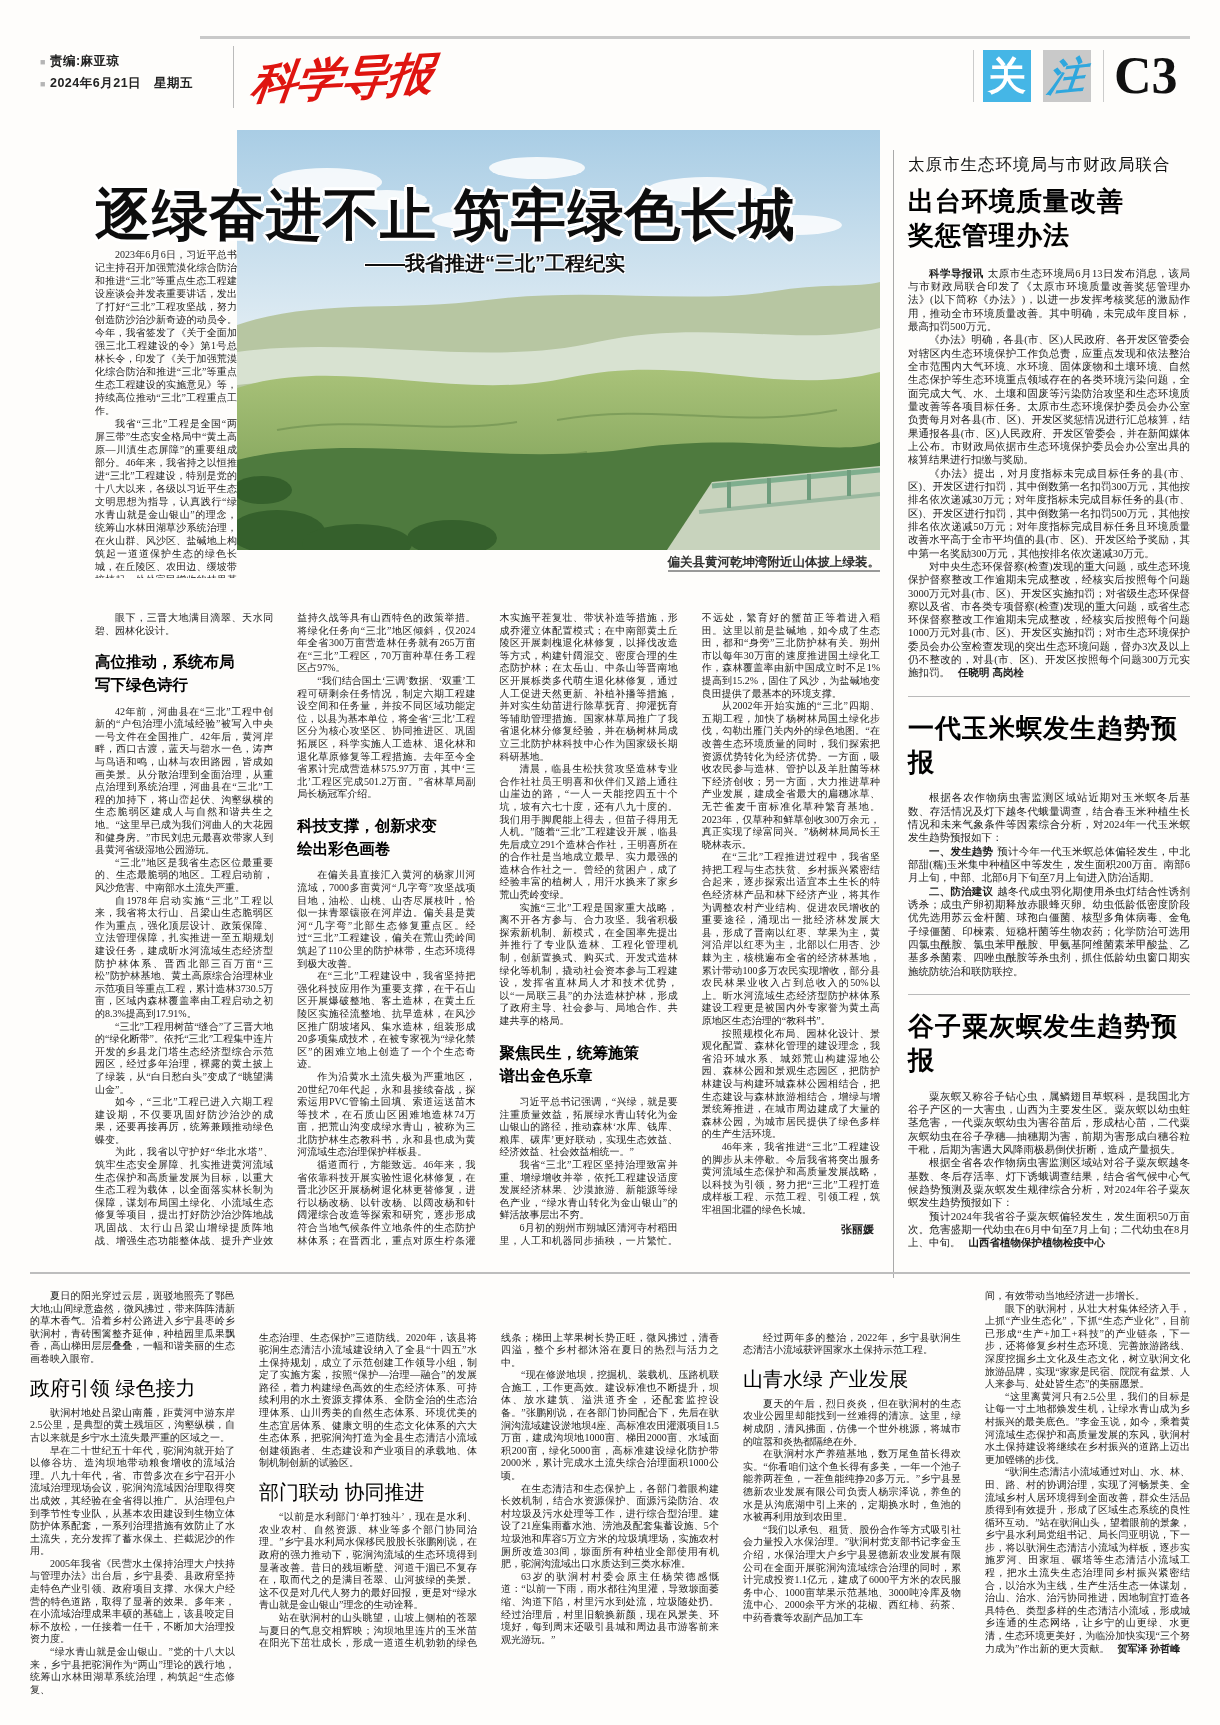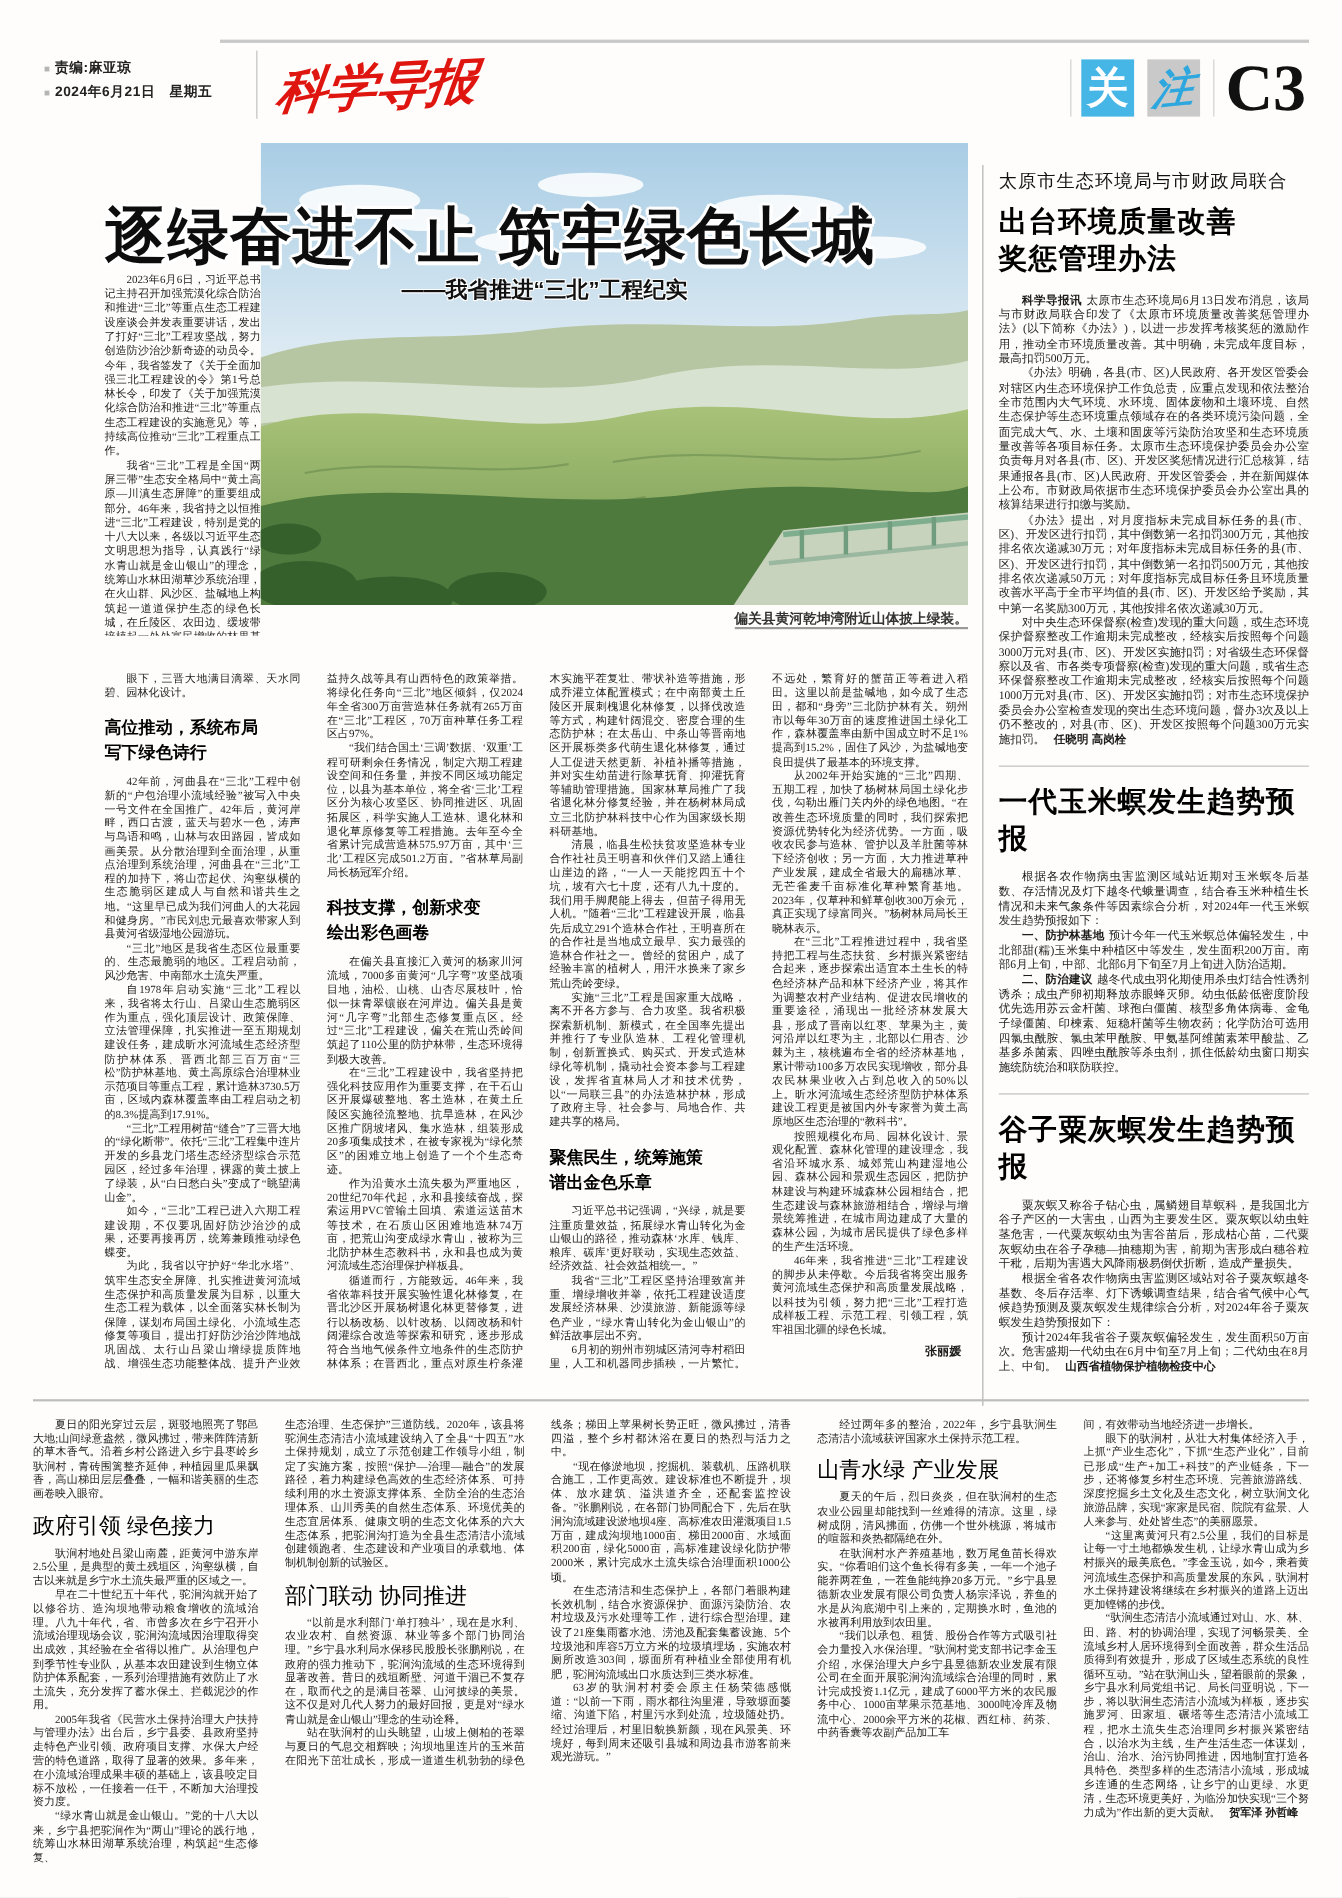--- a/index.html
+++ b/index.html
@@ -17,21 +17,21 @@
             font-weight:bold;font-style:italic;font-size:46px;color:#df1510;
             transform:skewX(-10deg) rotate(-3deg);letter-spacing:-1px;}
   .sec-tag{position:absolute;top:50px;left:973px;display:flex;align-items:center;}
   .tag-vr{height:52px;border-left:1px solid #ccc;margin-right:9px;}
   .tag-box{width:48px;height:52px;display:flex;align-items:center;justify-content:center;
            font-family:"Liberation Sans",sans-serif;font-weight:900;font-size:38px;}
   .tag-box.b1{background:#45b6e6;color:#fff;}
   .tag-box.b2{background:#c9c9c9;color:#2ea7de;font-style:italic;transform:none;margin-left:12px;}
   .tag-box.b2 span{display:inline-block;transform:skewX(-12deg) rotate(-6deg);}
   .tag-vr2{height:52px;border-left:1px solid #ccc;margin:0 10px 0 12px;}
-  .pageno{font-family:"Liberation Serif",serif;font-weight:bold;font-size:60px;color:#111;line-height:1;}
+  .pageno{font-family:"Liberation Serif",serif;font-weight:bold;font-size:52px;color:#111;line-height:1;}
 
   
   .main-left{position:absolute;top:130px;left:95px;width:785px;}
   .photo-row{position:relative;height:452px;}
   .intro-col{width:142px;padding-top:118px;height:330px;overflow:hidden;
              font-size:10px;line-height:1.3;text-align:justify;}
   .intro-col p,.flow p{margin:0;text-indent:2em;text-align:justify;}
   .photo-wrap{position:absolute;left:142px;top:0;width:643px;height:480px;}
   .photo-wrap svg{display:block;width:643px;height:420px;}
   .photo-caption{position:absolute;left:0;top:424px;width:643px;text-align:right;
@@ -60,21 +60,21 @@
   .rail .kicker{font-size:16.5px;letter-spacing:1px;color:#111;margin:4px 0 8px;
         font-family:"Liberation Sans",sans-serif;}
   .rail h2{font-family:"Liberation Sans",sans-serif;font-weight:900;font-size:26px;
         line-height:1.32;letter-spacing:1px;margin:0 0 14px;color:#000;}
   .rail h2.centered{margin:4px 0 12px;}
   .rail .flow{font-size:10.5px;line-height:1.27;text-align:justify;}
   .rail-div{border:0;border-top:1px solid #b9b9b9;margin:16px 0 14px;}
 
   
   .section-divider{position:absolute;top:1272px;left:30px;width:1160px;border-top:2px solid #bdbdbd;}
-  .bottom{position:absolute;top:1290px;left:30px;width:1160px;height:425px;display:flex;gap:24px;overflow:hidden;}
+  .bottom{position:absolute;top:1290px;left:30px;width:1160px;height:425px;display:flex;gap:24px;overflow:hidden;align-items:center;}
   .b-col{font-size:10px;line-height:1.26;overflow:hidden;}
   .b-col1{width:205px;height:425px;}
   .b-center{flex:1;}
   .b-headline{font-family:"Liberation Sans",sans-serif;font-weight:900;font-size:43px;
       letter-spacing:2px;text-align:center;color:#0b0b0b;margin:2px 0 20px;white-space:nowrap;}
   .b-flow{column-count:3;column-gap:24px;height:342px;overflow:hidden;font-size:10px;line-height:1.26;}
   .b-col5{width:205px;height:425px;}
   .bottom .sub-head{font-family:"Liberation Sans",sans-serif;font-weight:normal;font-size:20px;
       margin:10px 0 6px;break-inside:avoid;color:#000;}
 </style>
@@ -200,21 +200,21 @@
           <p data-interactable="false">《办法》明确，各县(市、区)人民政府、各开发区管委会对辖区内生态环境保护工作负总责，应重点发现和依法整治全市范围内大气环境、水环境、固体废物和土壤环境、自然生态保护等生态环境重点领域存在的各类环境污染问题，全面完成大气、水、土壤和固废等污染防治攻坚和生态环境质量改善等各项目标任务。太原市生态环境保护委员会办公室负责每月对各县(市、区)、开发区奖惩情况进行汇总核算，结果通报各县(市、区)人民政府、开发区管委会，并在新闻媒体上公布。市财政局依据市生态环境保护委员会办公室出具的核算结果进行扣缴与奖励。</p>
           <p data-interactable="false">《办法》提出，对月度指标未完成目标任务的县(市、区)、开发区进行扣罚，其中倒数第一名扣罚300万元，其他按排名依次递减30万元；对年度指标未完成目标任务的县(市、区)、开发区进行扣罚，其中倒数第一名扣罚500万元，其他按排名依次递减50万元；对年度指标完成目标任务且环境质量改善水平高于全市平均值的县(市、区)、开发区给予奖励，其中第一名奖励300万元，其他按排名依次递减30万元。</p>
           <p data-interactable="false">对中央生态环保督察(检查)发现的重大问题，或生态环境保护督察整改工作逾期未完成整改，经核实后按照每个问题3000万元对县(市、区)、开发区实施扣罚；对省级生态环保督察以及省、市各类专项督察(检查)发现的重大问题，或省生态环保督察整改工作逾期未完成整改，经核实后按照每个问题1000万元对县(市、区)、开发区实施扣罚；对市生态环境保护委员会办公室检查发现的突出生态环境问题，督办3次及以上仍不整改的，对县(市、区)、开发区按照每个问题300万元实施扣罚。<b class="inline-byline" data-interactable="false">任晓明 高岗栓</b></p>
         </div>
     </article>
     <hr class="rail-div" data-interactable="false">
     <article data-interactable="false">
       <h2 class="centered" data-interactable="false">一代玉米螟发生趋势预报</h2>
       <div class="flow" data-interactable="false">
           <p data-interactable="false">根据各农作物病虫害监测区域站近期对玉米螟冬后基数、存活情况及灯下越冬代蛾量调查，结合春玉米种植生长情况和未来气象条件等因素综合分析，对2024年一代玉米螟发生趋势预报如下：</p>
-          <p data-interactable="false"><b class="lead" data-interactable="false">一、防护林基地</b>预计今年一代玉米螟总体偏轻发生，中北部甜(糯)玉米集中种植区中等发生，发生面积200万亩。南部6月上旬，中部、北部6月下旬至7月上旬进入防治适期。</p>
+          <p data-interactable="false"><b class="lead" data-interactable="false">一、发生趋势</b>预计今年一代玉米螟总体偏轻发生，中北部甜(糯)玉米集中种植区中等发生，发生面积200万亩。南部6月上旬，中部、北部6月下旬至7月上旬进入防治适期。</p>
           <p data-interactable="false"><b class="lead" data-interactable="false">二、防治建议</b>越冬代成虫羽化期使用杀虫灯结合性诱剂诱杀；成虫产卵初期释放赤眼蜂灭卵。幼虫低龄低密度阶段优先选用苏云金杆菌、球孢白僵菌、核型多角体病毒、金龟子绿僵菌、印楝素、短稳杆菌等生物农药；化学防治可选用四氯虫酰胺、氯虫苯甲酰胺、甲氨基阿维菌素苯甲酸盐、乙基多杀菌素、四唑虫酰胺等杀虫剂，抓住低龄幼虫窗口期实施统防统治和联防联控。</p>
         </div>
     </article>
     <hr class="rail-div" data-interactable="false">
     <article data-interactable="false">
       <h2 class="centered" data-interactable="false">谷子粟灰螟发生趋势预报</h2>
       <div class="flow" data-interactable="false">
           <p data-interactable="false">粟灰螟又称谷子钻心虫，属鳞翅目草螟科，是我国北方谷子产区的一大害虫，山西为主要发生区。粟灰螟以幼虫蛀茎危害，一代粟灰螟幼虫为害谷苗后，形成枯心苗，二代粟灰螟幼虫在谷子孕穗—抽穗期为害，前期为害形成白穗谷粒干秕，后期为害遇大风降雨极易倒伏折断，造成产量损失。</p>
           <p data-interactable="false">根据全省各农作物病虫害监测区域站对谷子粟灰螟越冬基数、冬后存活率、灯下诱蛾调查结果，结合省气候中心气候趋势预测及粟灰螟发生规律综合分析，对2024年谷子粟灰螟发生趋势预报如下：</p>
           <p data-interactable="false">预计2024年我省谷子粟灰螟偏轻发生，发生面积50万亩次。危害盛期一代幼虫在6月中旬至7月上旬；二代幼虫在8月上、中旬。<b class="inline-byline" data-interactable="false">山西省植物保护植物检疫中心</b></p>

